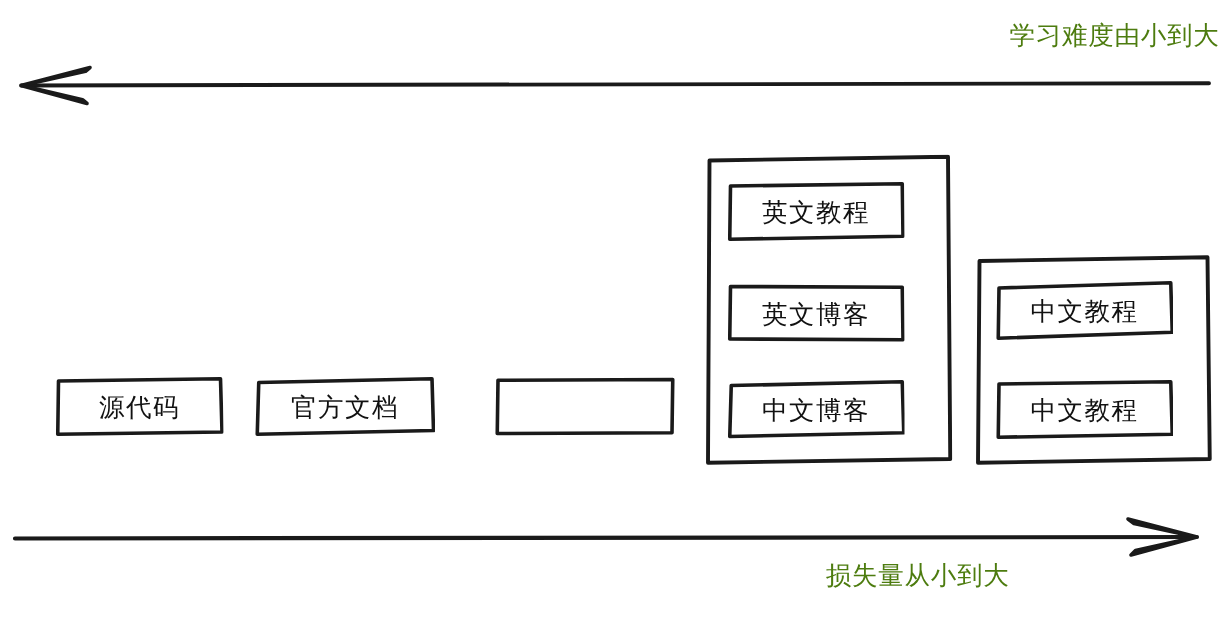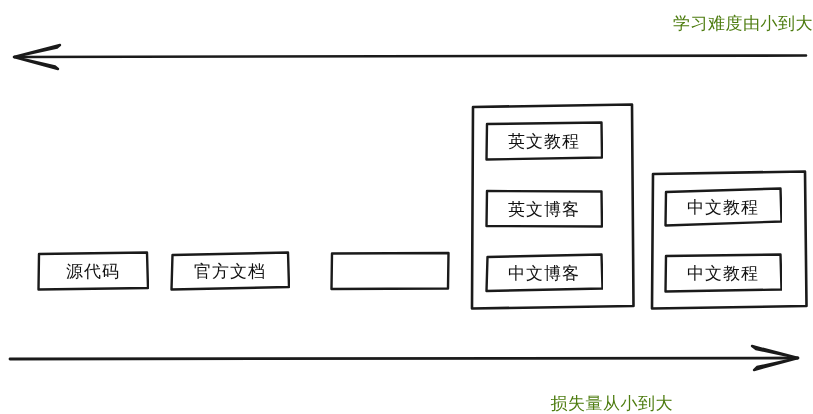--- a/index.html
+++ b/index.html
@@ -29,21 +29,20 @@
   }
   #top-axis-label {
     top: 12px;
     left: 0;
     width: 813px;
   }
   #bottom-axis-label {
     top: 372px;
     left: 0;
     width: 673px;
-    margin-top: 20px;
   }
   .axis-arrow {
     position: absolute;
     left: 0;
     width: 813px;
     height: 40px;
   }
   #top-axis-arrow { top: 38px; }
   #bottom-axis-arrow { top: 339px; }
 

